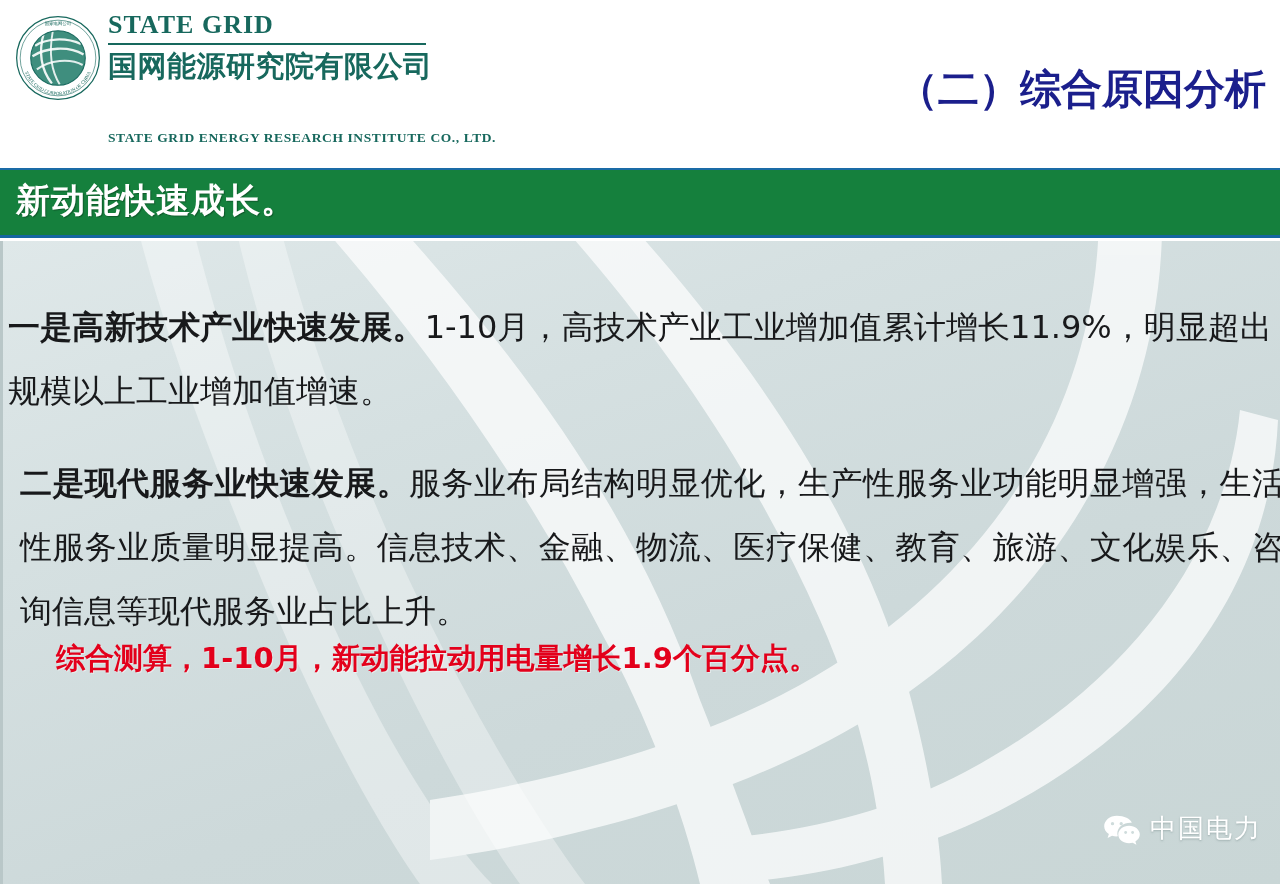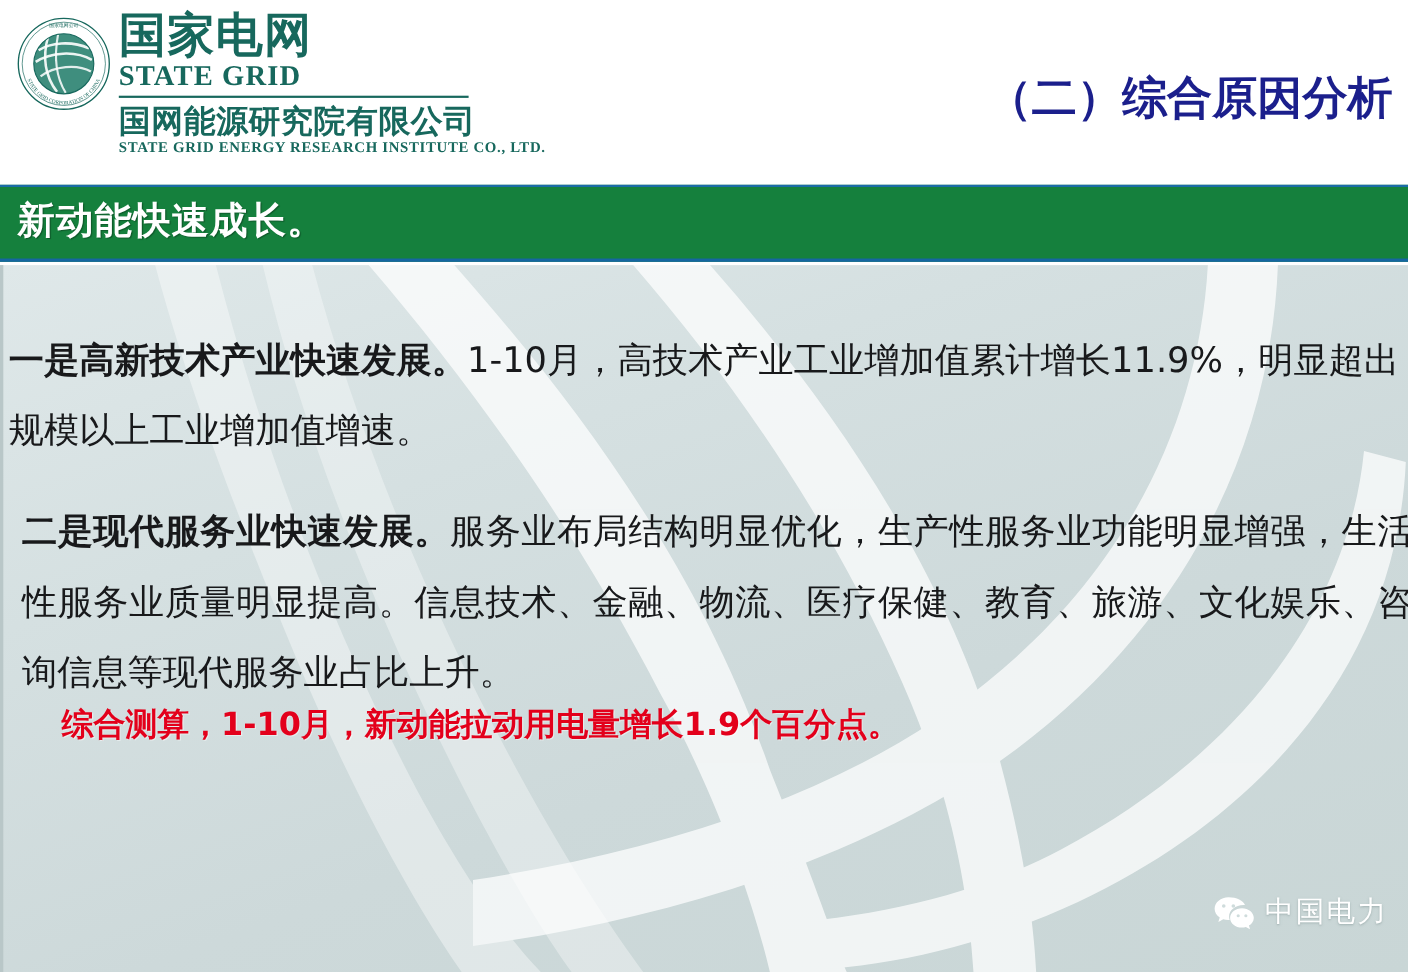--- a/index.html
+++ b/index.html
@@ -31,21 +31,21 @@
   }
   .logo-rule{margin:4px 0 5px 0;width:318px;height:2px;background:#17685d;}
   .logo-cn-sub{
     font-family:"DejaVu Sans","Liberation Sans",sans-serif;
     font-size:29px;font-weight:bold;color:#17685d;letter-spacing:0.5px;
     line-height:32px;white-space:nowrap;
   }
   .logo-en-sub{
     font-family:"Liberation Serif","DejaVu Serif",serif;
     font-size:13.5px;font-weight:bold;color:#17685d;letter-spacing:0.6px;
-    line-height:16px;white-space:nowrap;
+    line-height:16px;white-space:nowrap;margin-top:48px;
   }
 
   .section-title{
     position:absolute;right:14px;top:62px;
     font-family:"DejaVu Sans","Liberation Sans",sans-serif;
     font-size:41px;font-weight:bold;color:#1b1f8c;
     letter-spacing:0px;white-space:nowrap;
     text-shadow:1px 1px 0 rgba(255,255,255,0.8);
   }
 
@@ -144,21 +144,20 @@
         <g fill="#17685d" font-size="5" font-family="'Liberation Serif',serif">
           <text x="50" y="12" text-anchor="middle">国家电网公司</text>
         </g>
         <path id="arcb" d="M10 52 A 40 40 0 0 0 90 52" fill="none"></path>
         <text font-size="5.4" fill="#17685d" font-family="'Liberation Serif',serif">
           <textPath href="#arcb" startOffset="50%" text-anchor="middle">STATE GRID CORPORATION OF CHINA</textPath>
         </text>
       </svg>
 
       <div class="logo-text">
-        <div class="logo-cn-main">国家电网</div>
         <div class="logo-en-main">STATE GRID</div>
         <div class="logo-rule"></div>
         <div class="logo-cn-sub">国网能源研究院有限公司</div>
         <div class="logo-en-sub">STATE GRID ENERGY RESEARCH INSTITUTE CO., LTD.</div>
       </div>
     </div>
 
     <div class="section-title">（二）综合原因分析</div>
   </div>
 

